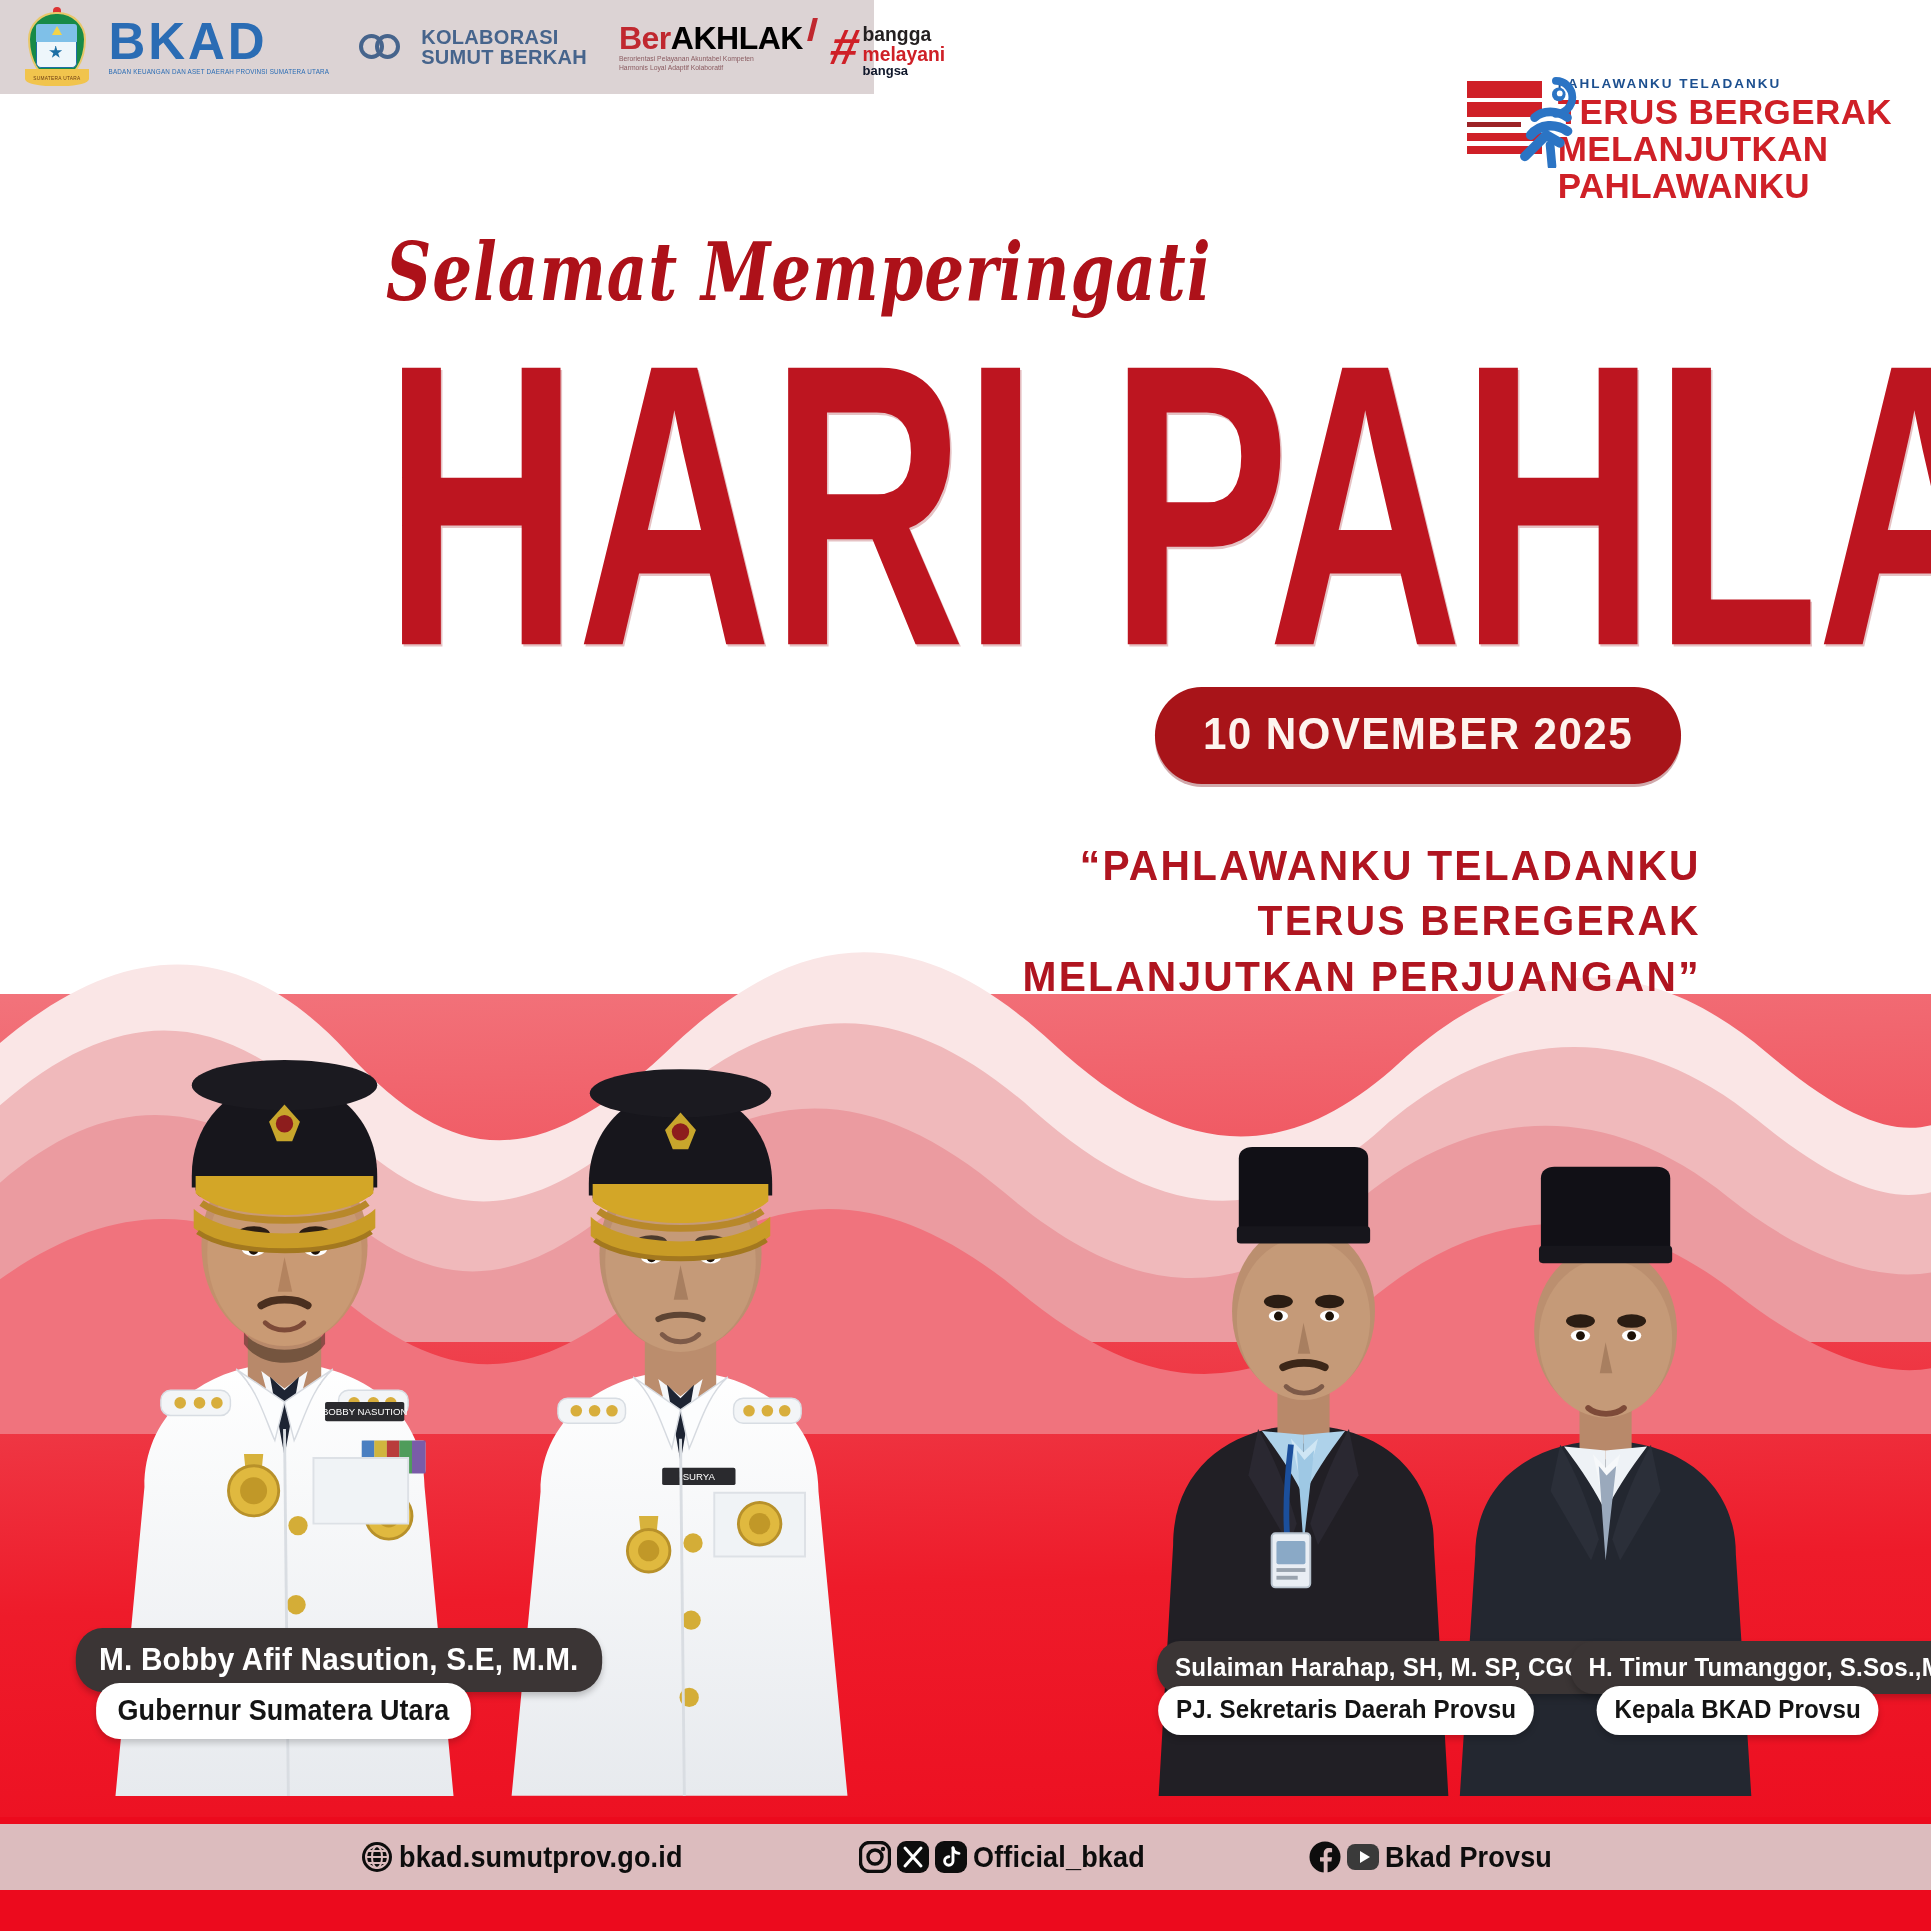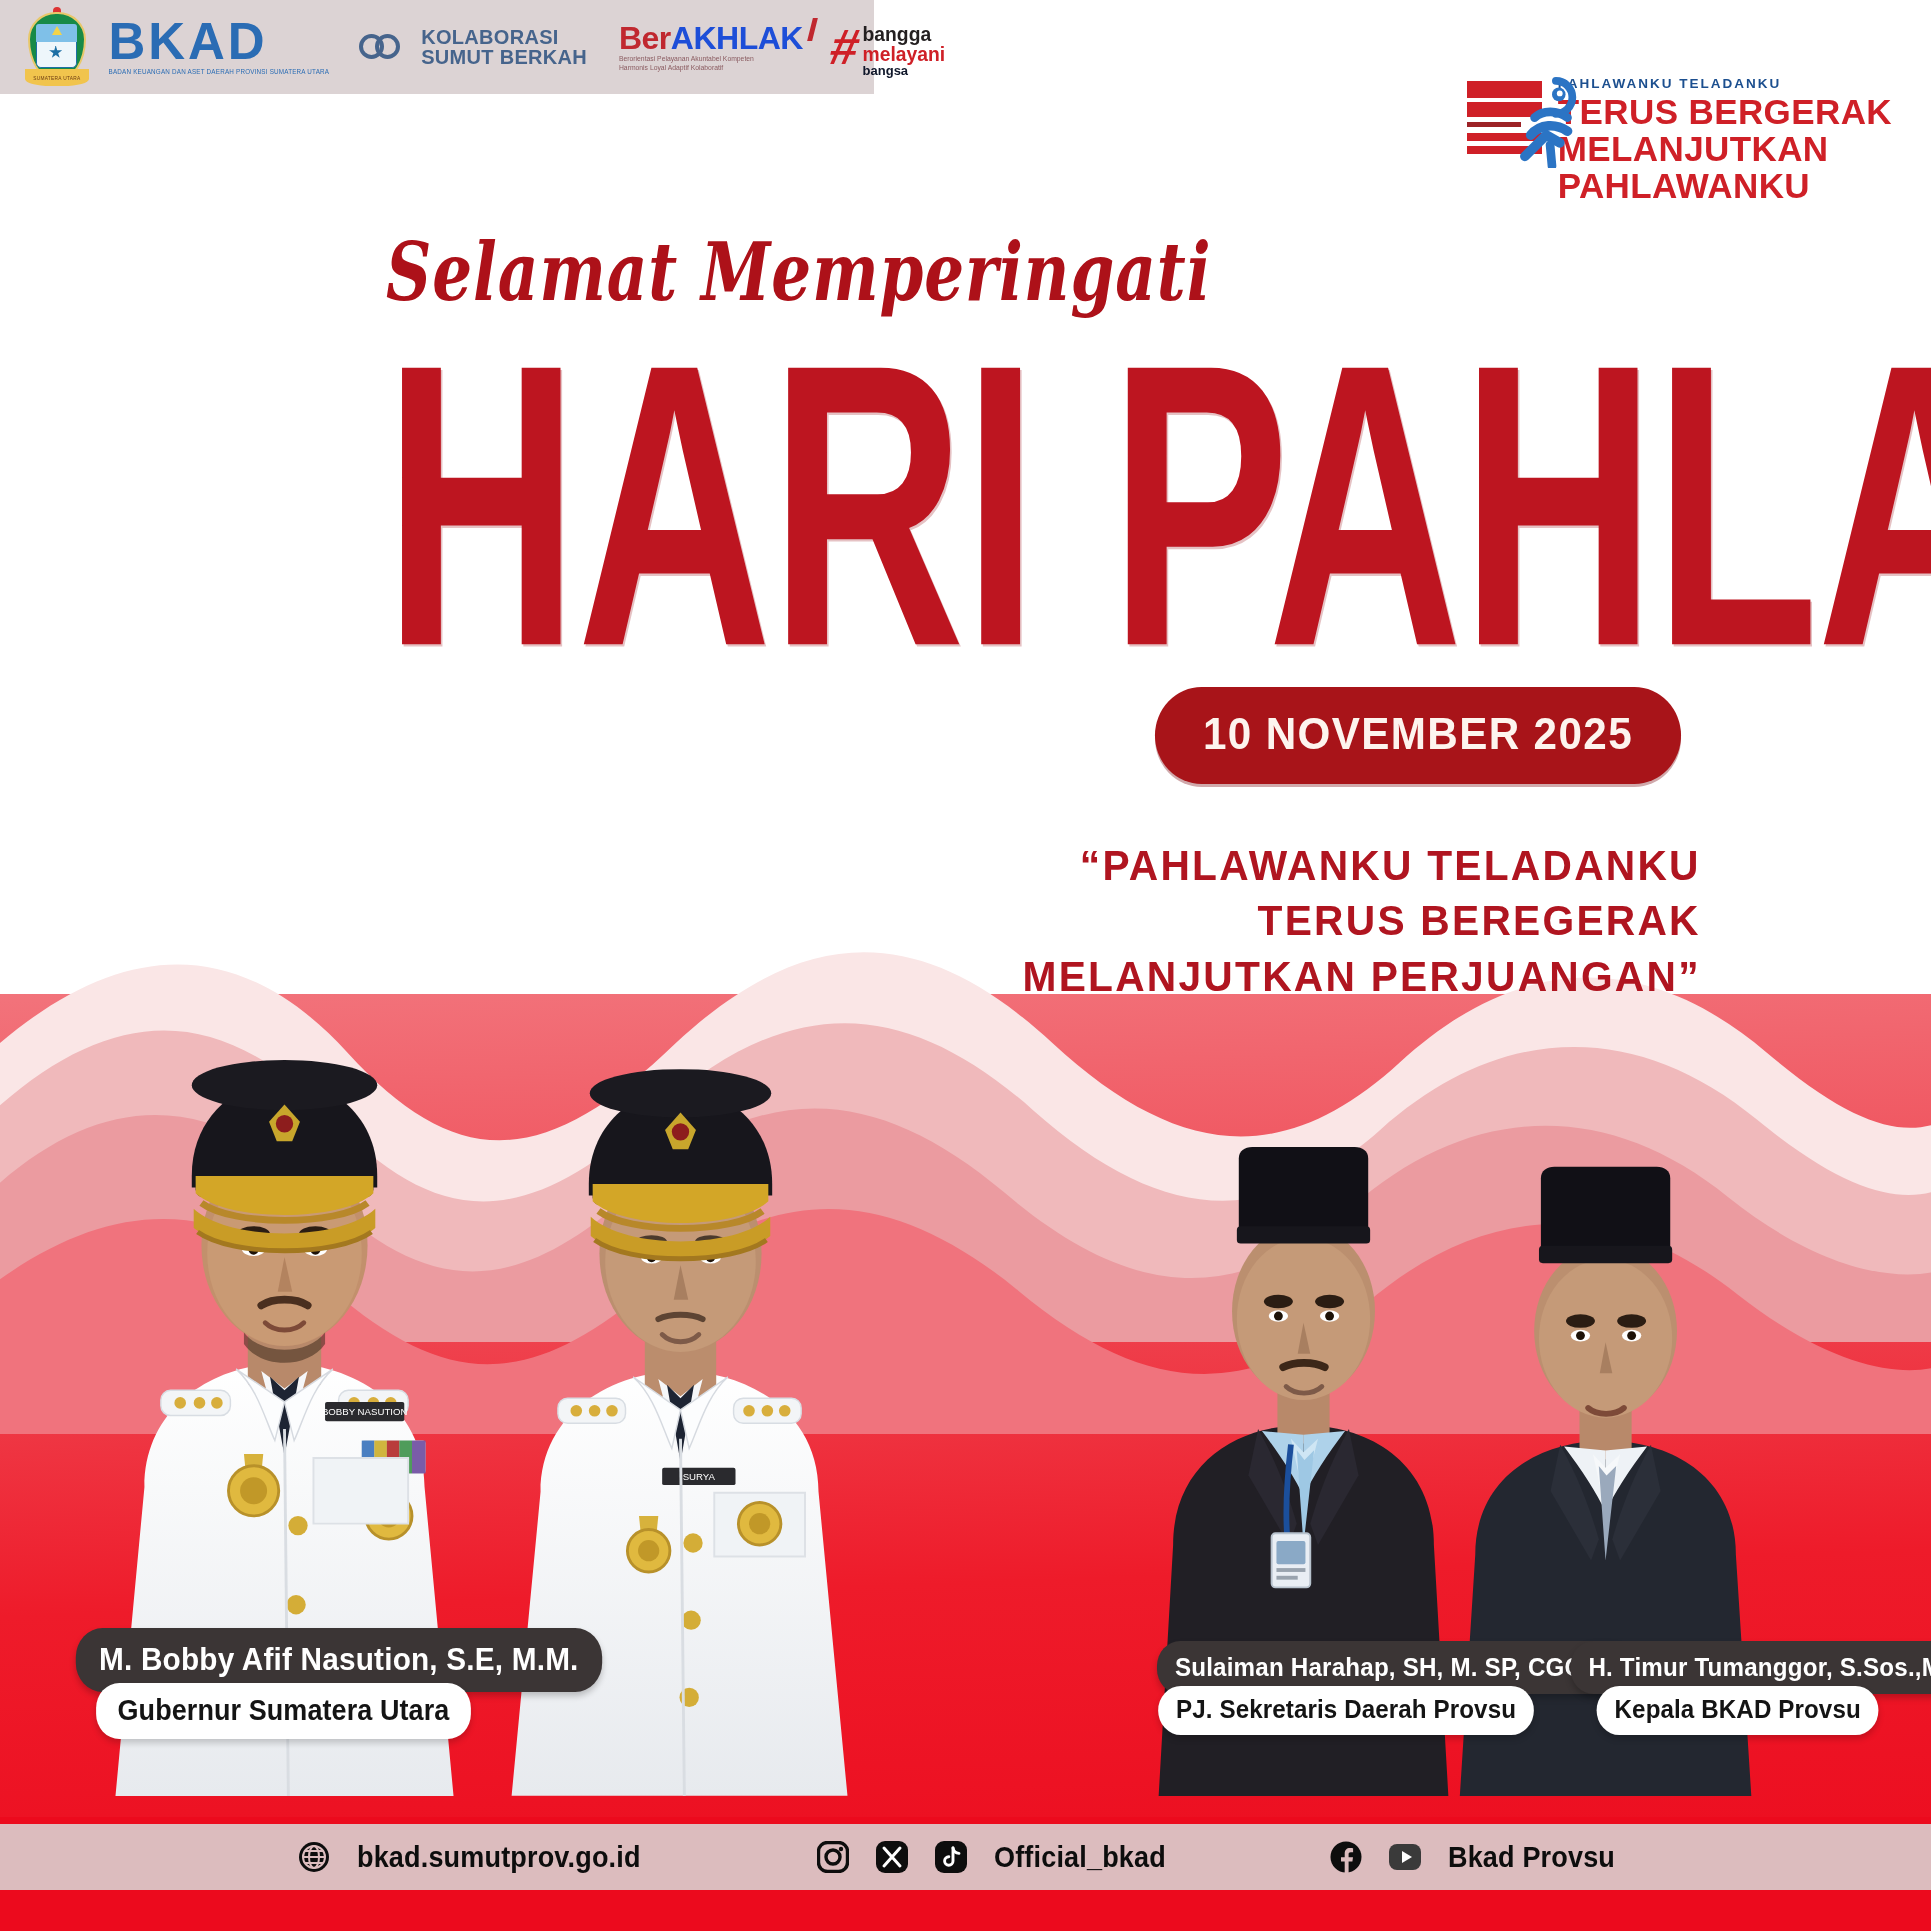--- a/index.html
+++ b/index.html
@@ -86,21 +86,21 @@
     position:absolute; top:1.9px; width:25px; height:25px; border:4.8px solid #46648c; border-radius:50%;
   }
   .kolab-mark .c1{ left:0; }
   .kolab-mark .c2{ left:15.4px; }
   .kolab-txt { line-height:1.0; color:#46648c; }
   .kolab-txt .l1{ font-size:20px; font-weight:bold; letter-spacing:0.3px;}
   .kolab-txt .l2{ font-size:20px; font-weight:bold; letter-spacing:0.3px;}
 
   .berakhlak { margin-left:19.3px; flex:0 0 auto; position:relative;}
   .berakhlak .main { font-size:32px; font-weight:bold; color:#c0282f; letter-spacing:-0.5px; line-height:1;}
-  .berakhlak .main .ak{ color:#1d4ed8;}
+  .berakhlak .main .ak{ color:#000000;}
   .berakhlak .tick{
     position:absolute; right:-12.6px; top:-3.9px; width:16.4px; height:23px;
     border-right:5.8px solid #c0282f; transform:skewX(-14deg);
   }
   .berakhlak .sub { font-size:6.8px; color:#8a5b60; line-height:1.25; margin-top:1.9px; white-space:nowrap;}
 
   .bangga { display:flex; align-items:center; gap:3.9px; margin-left:15.4px; flex:0 0 auto;}
   .bangga .hash {
     font-size:50px; font-weight:bold; color:#cf2027; transform:skewX(-12deg); line-height:0.8;
   }
@@ -187,21 +187,21 @@
   .plate.small .role{ font-size:26px; padding:8.7px 19.3px 9.7px;}
 
   
   .footer-red-top { position:absolute; left:0; bottom:106px; width:1931px; height:7.7px; background:#ec0a1d; z-index:38;}
   .footer {
     position:absolute; left:0; bottom:41px; width:1931px; height:66px;
     background:#dcbcbe; z-index:38;
     display:flex; align-items:center; justify-content:center; gap:145px;
   }
   .footer-bottom { position:absolute; left:0; bottom:0; width:1931px; height:41px; background:#ec0a1d; z-index:38;}
-  .fgroup { display:flex; align-items:center; gap:27px; }
+  .fgroup { display:flex; align-items:center; gap:6px; }
   .fgroup .label { font-size:30px; font-weight:bold; color:#0d0d0d; letter-spacing:0.2px; transform:scaleX(0.9); transform-origin:left center;}
   .ficon { width:32px; height:32px; flex:0 0 auto; }
 </style>
 </head>
 <body>
 
 <div id="poster">
 
   <div class="bg-layer">
 

